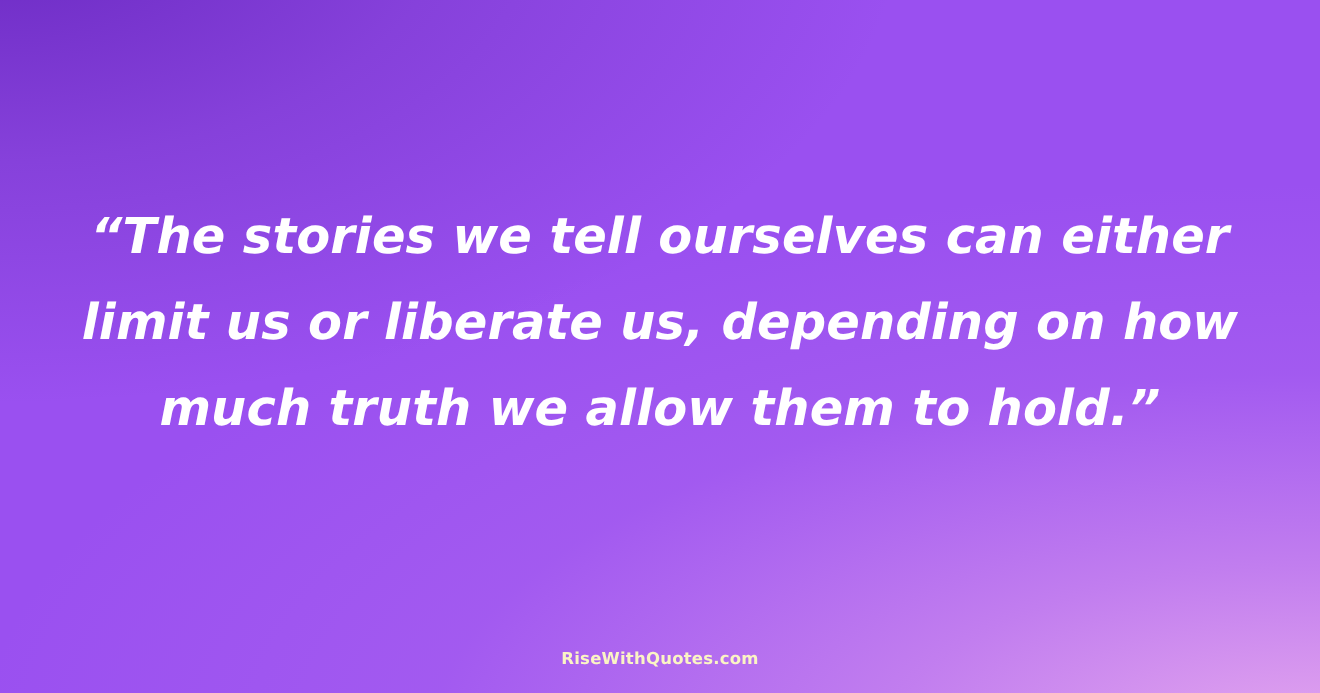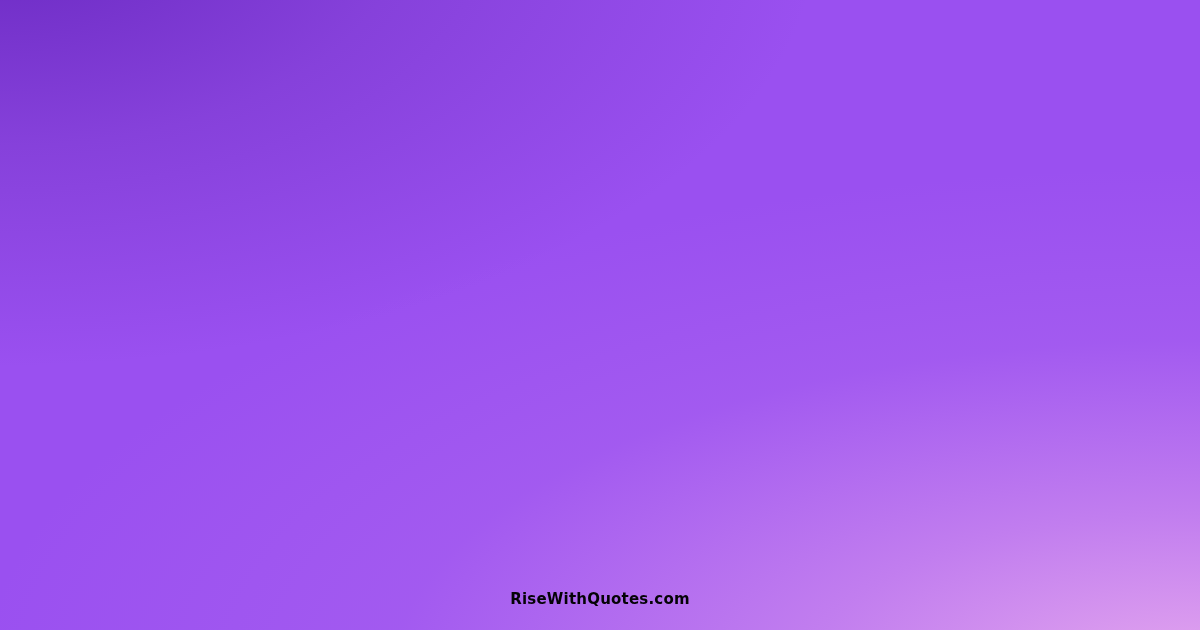--- a/index.html
+++ b/index.html
@@ -69,33 +69,36 @@
   #footer-bar {
     position: absolute;
     left: 0;
     right: 0;
     bottom: 22px;
     text-align: center;
   }
 
   #site-attribution {
     display: inline-block;
-    color: #000000;
+    color: #fef9c3;
     font-family: "DejaVu Sans", sans-serif;
     font-size: 15px;
     font-weight: 600;
     letter-spacing: 0.2px;
     opacity: 0.97;
   }
 </style>
 </head>
 <body>
 
 <div id="quote-card">
 
   <div id="gradient-wash"></div>
 
+  <div id="quote-block">
+    <p id="quote-text">“The stories we tell ourselves can either limit us or liberate us, depending on how much truth we allow them to hold.”</p>
+  </div>
 
   <div id="footer-bar">
     <span id="site-attribution">RiseWithQuotes.com</span>
   </div>
 
 </div>
 
 </body></html>

